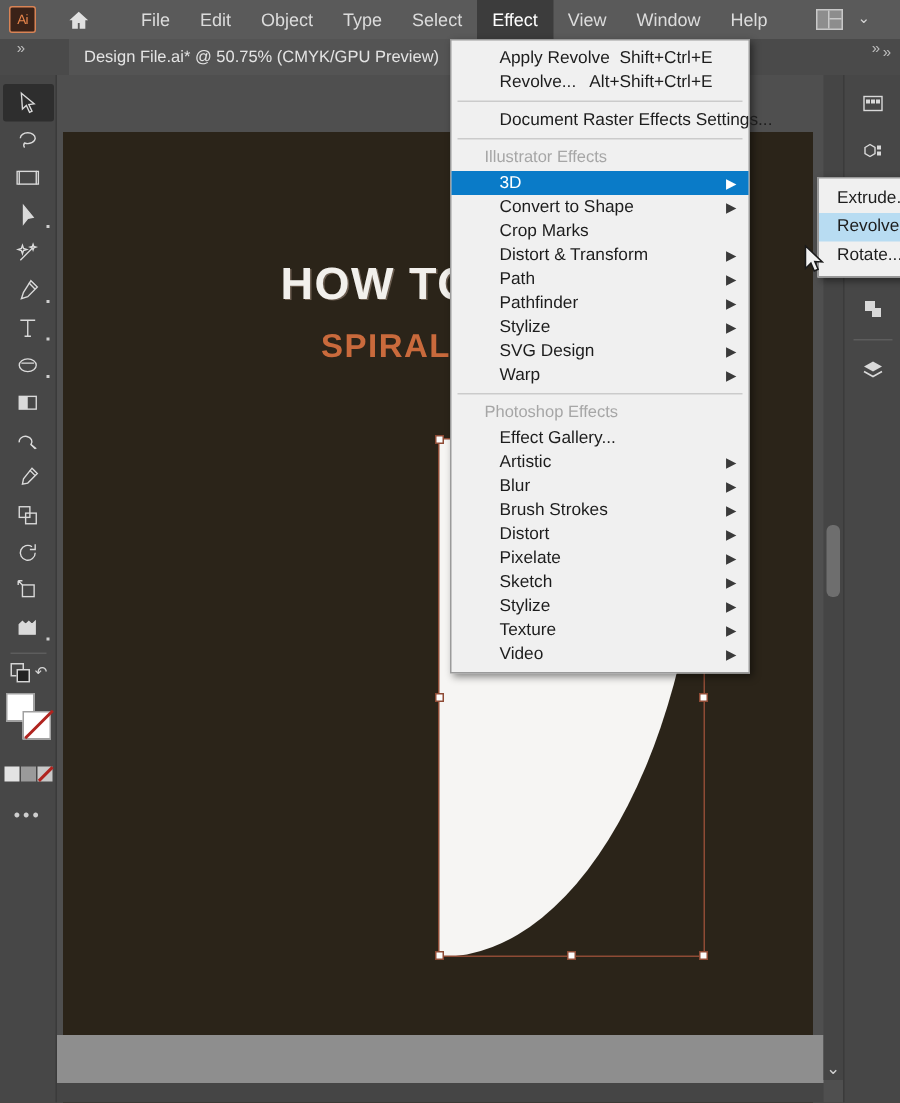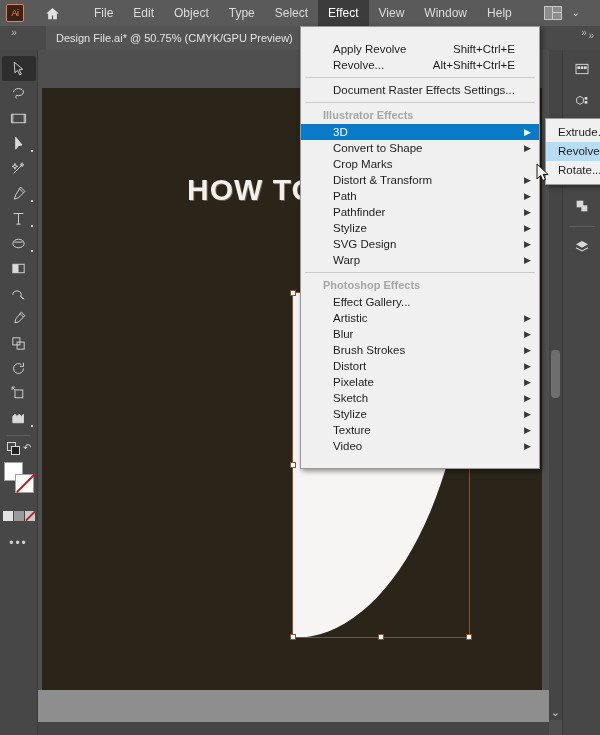--- a/index.html
+++ b/index.html
@@ -157,37 +157,37 @@
     background: #474747; border-left: 1px solid #3b3b3b;
   }
   .rcollapse { position:absolute; right: 6px; top: -20px; color:#bdbdbd; font-size:10px; }
   .ricon { width: 28px; height: 26px; margin: 6px auto 0;
     display:flex; align-items:center; justify-content:center; }
   .ricon svg { width: 16px; height: 16px; fill: #d9d9d9; }
   .rsep { width: 26px; height: 1px; background: #5d5d5d; margin: 7px auto; }
 
   
   .menu-panel {
-    position: absolute; left: 300px; top: 26px; width: 240px;
+    position: absolute; left: 300px; top: 26px; width: 200px;
     background: #f0f0f0; border: 1px solid #9a9a9a;
     box-shadow: 2px 2px 5px rgba(0,0,0,0.45);
-    padding: 14px 0; z-index: 40;
+    padding: 4px 0; z-index: 40;
   }
   .mrow {
     position: relative; height: 16px; line-height: 16px;
     padding: 0 6px 0 32px; font-size: 11.5px; color: #1d1d1d;
     white-space: nowrap; cursor: default;
   }
   .mrow.hl { background: #0a7bc8; color: #ffffff; }
   .mrow .accel { position: absolute; right: 24px; top: 0; font-size: 11.5px; color: #1d1d1d; }
   .mrow .arrow { position: absolute; right: 8px; top: 0; font-size: 9px; color: #3a3a3a; line-height: 16px; }
   .mrow.hl .arrow { color: #ffffff; }
   .mhead {
     height: 17px; line-height: 17px; padding-left: 22px;
-    font-size: 11px; color: #a6a6a6; cursor: default; font-weight: bold;
+    font-size: 11px; color: #a6a6a6; cursor: default;
   }
   .msep { height: 1px; background: #cbcbcb; margin: 4px 4px; }
 
   
   .submenu {
     position: absolute; left: 545px; top: 118px; width: 70px;
     background: #f0f0f0; border: 1px solid #9a9a9a;
     box-shadow: 2px 2px 5px rgba(0,0,0,0.45);
     padding: 4px 0; z-index: 50; overflow: hidden;
   }
@@ -342,20 +342,21 @@
       <div class="mini-b"></div>
       <div class="mini-c"></div>
     </div>
 
     <div class="ellipsis">•••</div>
   </div>
 
   <div class="canvas-area">
     <div class="artboard">
       <div class="art-title">HOW TO</div>
+      <div class="art-sub">SPIRAL</div>
 
       <div class="shape-sel">
         <div class="shape-fill"></div>
         <div class="sel-box">
           <span class="handle h-tl"></span>
           <span class="handle h-tm"></span>
           <span class="handle h-tr"></span>
           <span class="handle h-ml"></span>
           <span class="handle h-mr"></span>
           <span class="handle h-bl"></span>

